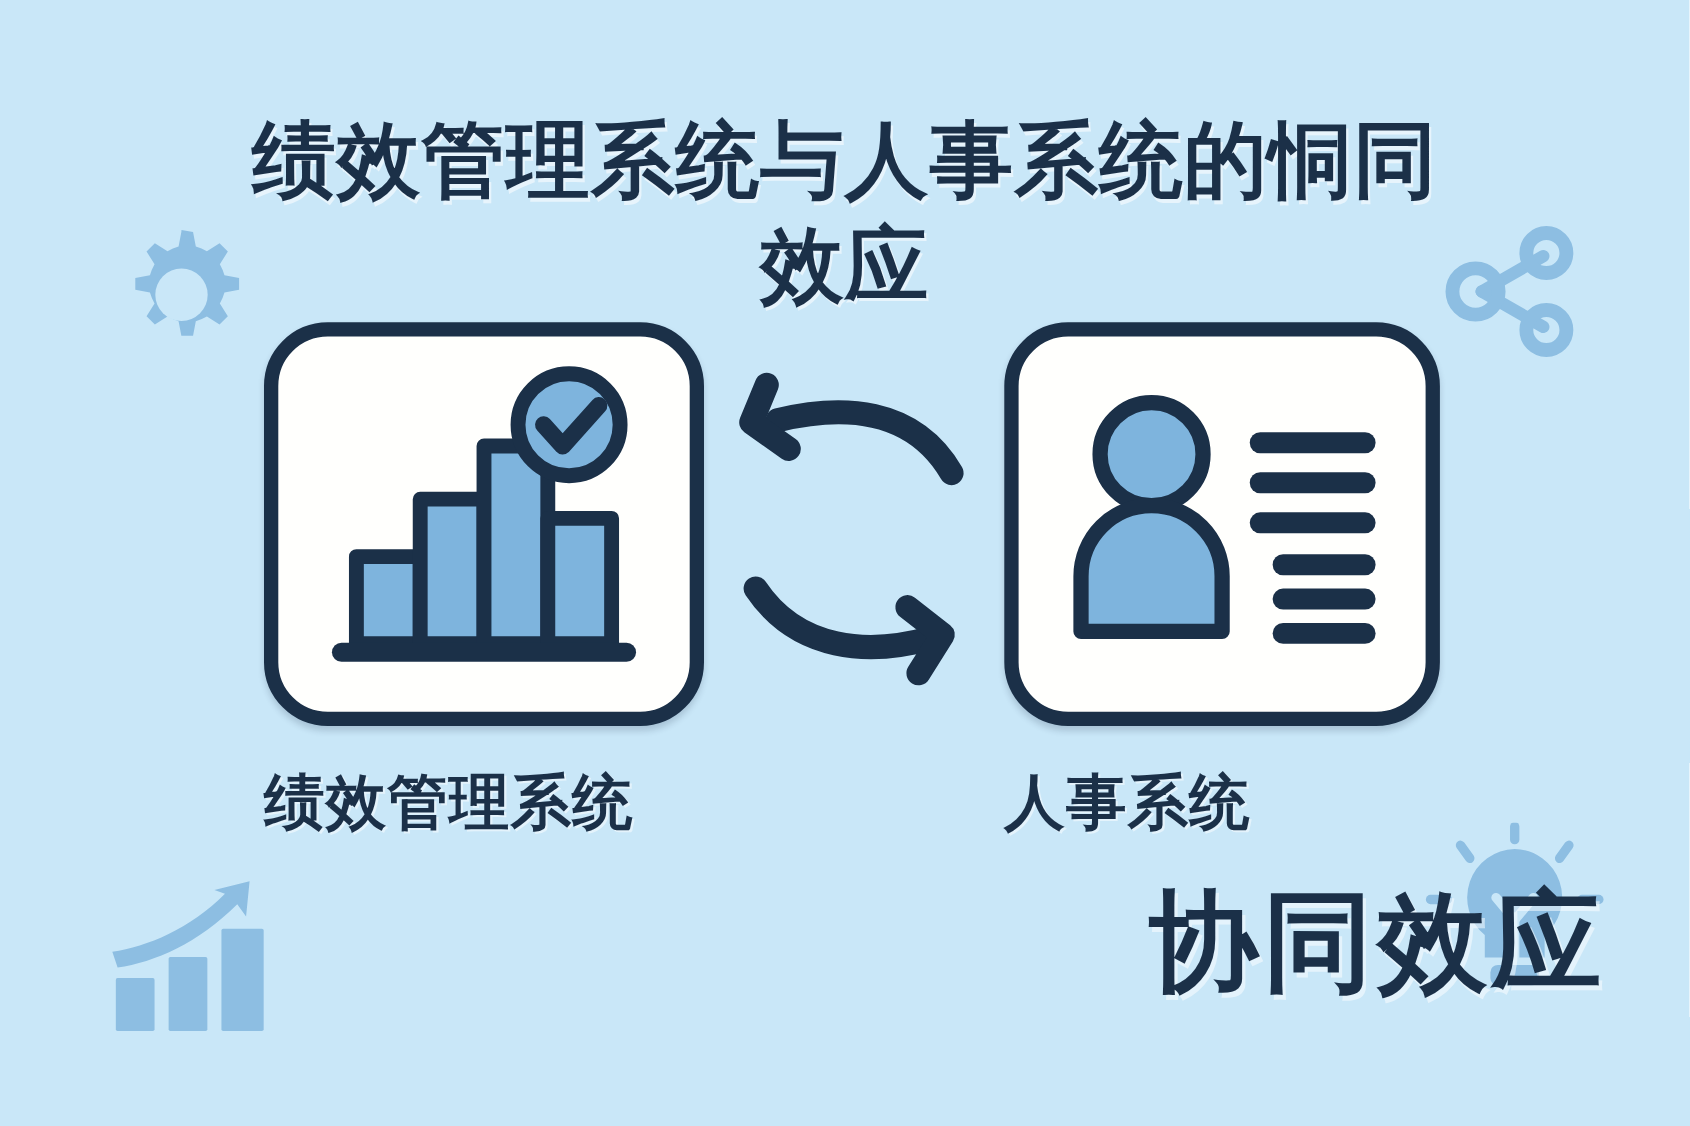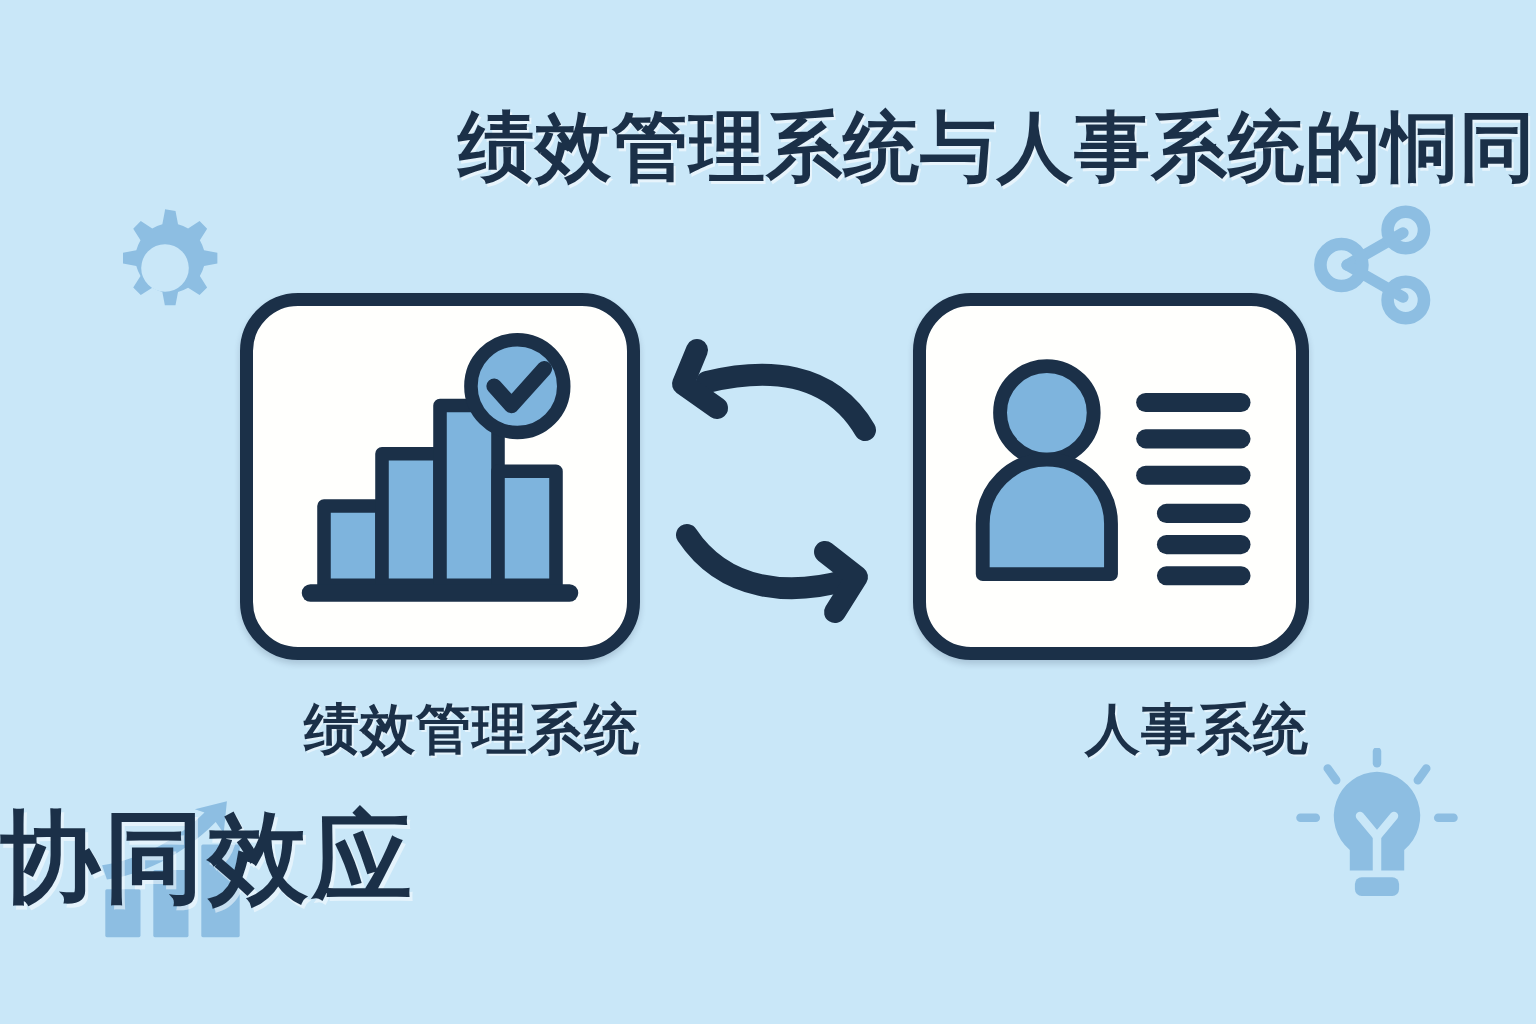--- a/index.html
+++ b/index.html
@@ -27,36 +27,36 @@
   #deco-share     { left: 1305px; top: 195px; }
   #deco-growth    { left: 90px;   top: 790px; }
   #deco-bulb      { left: 1292px; top: 748px; }
 
   
   .title-block {
     position: absolute;
     left: 0;
     top: 48px;
     width: 1536px;
-    text-align: right;
+    text-align: center;
     color: #1b3048;
     font-weight: 700;
     font-size: 76px;
     line-height: 1.25;
     letter-spacing: 1px;
     text-shadow: 2px 3px 0 rgba(255,255,255,0.55);
   }
   .title-line { display: block; }
 
   .footer-title {
     position: absolute;
     left: 0;
     top: 800px;
     width: 1460px;
-    text-align: left;
+    text-align: right;
     color: #1b3048;
     font-weight: 700;
     font-size: 100px;
     line-height: 1.15;
     letter-spacing: 4px;
     text-shadow: 3px 4px 0 rgba(255,255,255,0.5);
   }
 
   
   .card {
@@ -83,21 +83,21 @@
     position: absolute;
     inset: 0;
     display: flex;
     align-items: center;
     justify-content: center;
   }
 
   
   .caption {
     position: absolute;
-    text-align: right;
+    text-align: left;
     color: #1b3048;
     font-weight: 700;
     font-size: 55px;
     letter-spacing: 1px;
     text-shadow: 2px 2px 0 rgba(255,255,255,0.5);
     white-space: nowrap;
   }
   #caption-performance { left: 240px; top: 693px; width: 400px; }
   #caption-hr          { left: 913px; top: 693px; width: 396px; font-family: Liberation Serif, serif; }
 
@@ -160,20 +160,21 @@
         <line x1="21" y1="12" x2="26" y2="19"></line>
         <line x1="79" y1="12" x2="74" y2="19"></line>
         <line x1="5" y1="41" x2="14" y2="41"></line>
         <line x1="95" y1="41" x2="86" y2="41"></line>
       </g>
     </svg>
   </div>
 
   <h1 class="title-block">
     <span class="title-line">绩效管理系统与人事系统的恫同</span>
+    <span class="title-line">效应</span>
   </h1>
 
   <div class="card" id="card-performance">
     <div class="card-inner">
       <svg width="310" height="290" viewBox="0 0 160 150" aria-hidden="true">
 
         <g stroke="#1b3048" stroke-width="7" stroke-linejoin="round">
           <rect x="20" y="90" width="30" height="41" fill="#7eb4dd"></rect>
           <rect x="50" y="63" width="30" height="68" fill="#7eb4dd"></rect>
           <rect x="80" y="38" width="30" height="93" fill="#7eb4dd"></rect>

